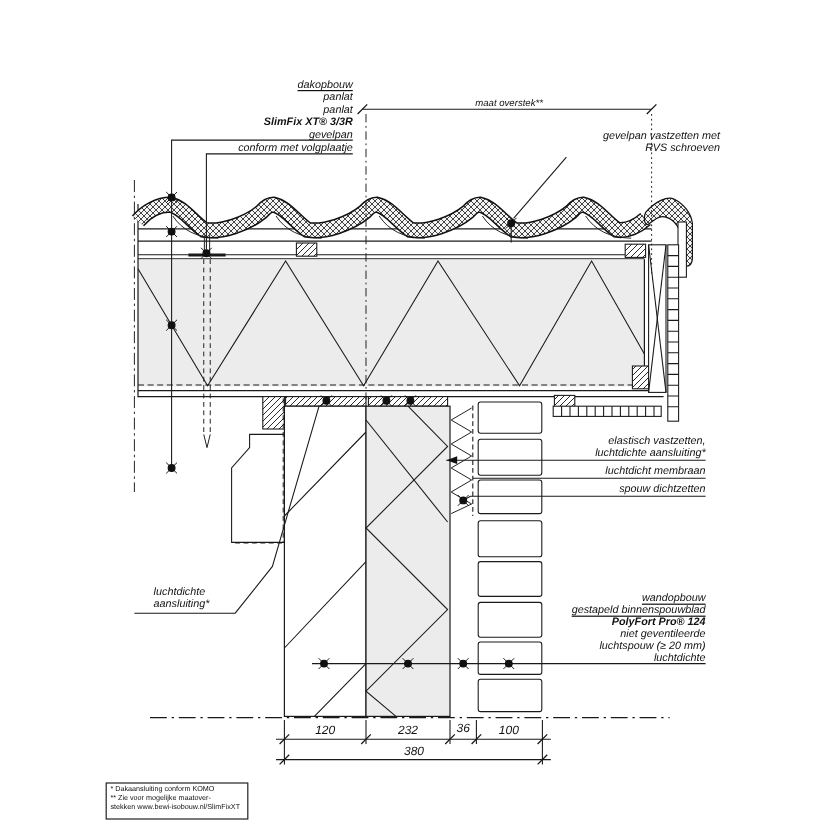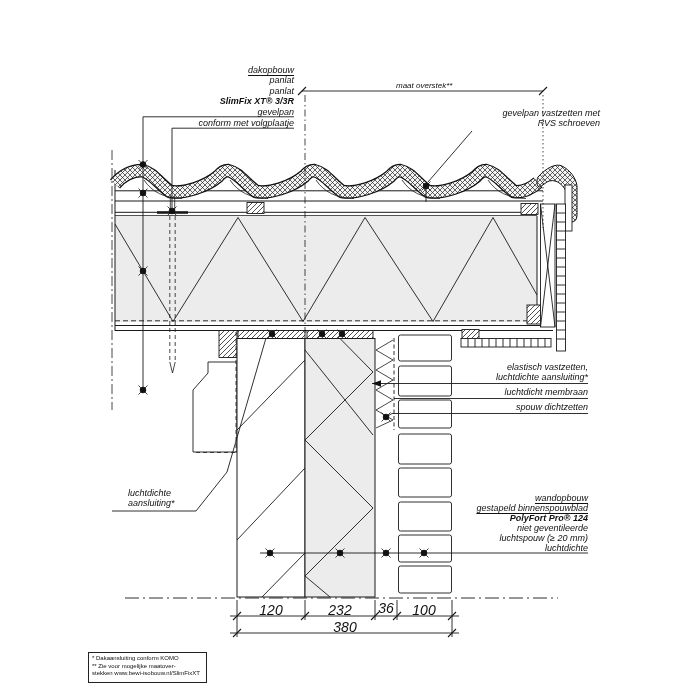--- a/index.html
+++ b/index.html
@@ -3,21 +3,21 @@
 <meta charset="utf-8">
 <style>
   html,body{margin:0;padding:0;background:#fff;}
   #stage{position:relative;width:700px;height:700px;background:#fff;overflow:hidden;
          font-family:"Liberation Sans",sans-serif;color:#111;}
   #art{position:absolute;left:0;top:0;}
   .lbl{position:absolute;font-size:9px;line-height:10.4px;white-space:nowrap;color:#111;font-style:italic;}
   .r{text-align:right;}
   .b{font-weight:bold;}
   .u{text-decoration:underline;text-underline-offset:2px;}
-  .dim{font-size:14px;width:40px;text-align:center;}
+  .dim{font-size:10px;width:40px;text-align:center;}
   .tiny{font-size:6px;line-height:7.6px;}
   .fineprint{position:absolute;left:88px;top:652px;width:114px;height:27px;
              border:1px solid #222;padding:2px 0 0 3px;background:#fff;}
 </style>
 </head>
 <body>
 
 <div id="stage">
 
 <svg id="art" width="700" height="700" viewBox="0 0 700 700">

